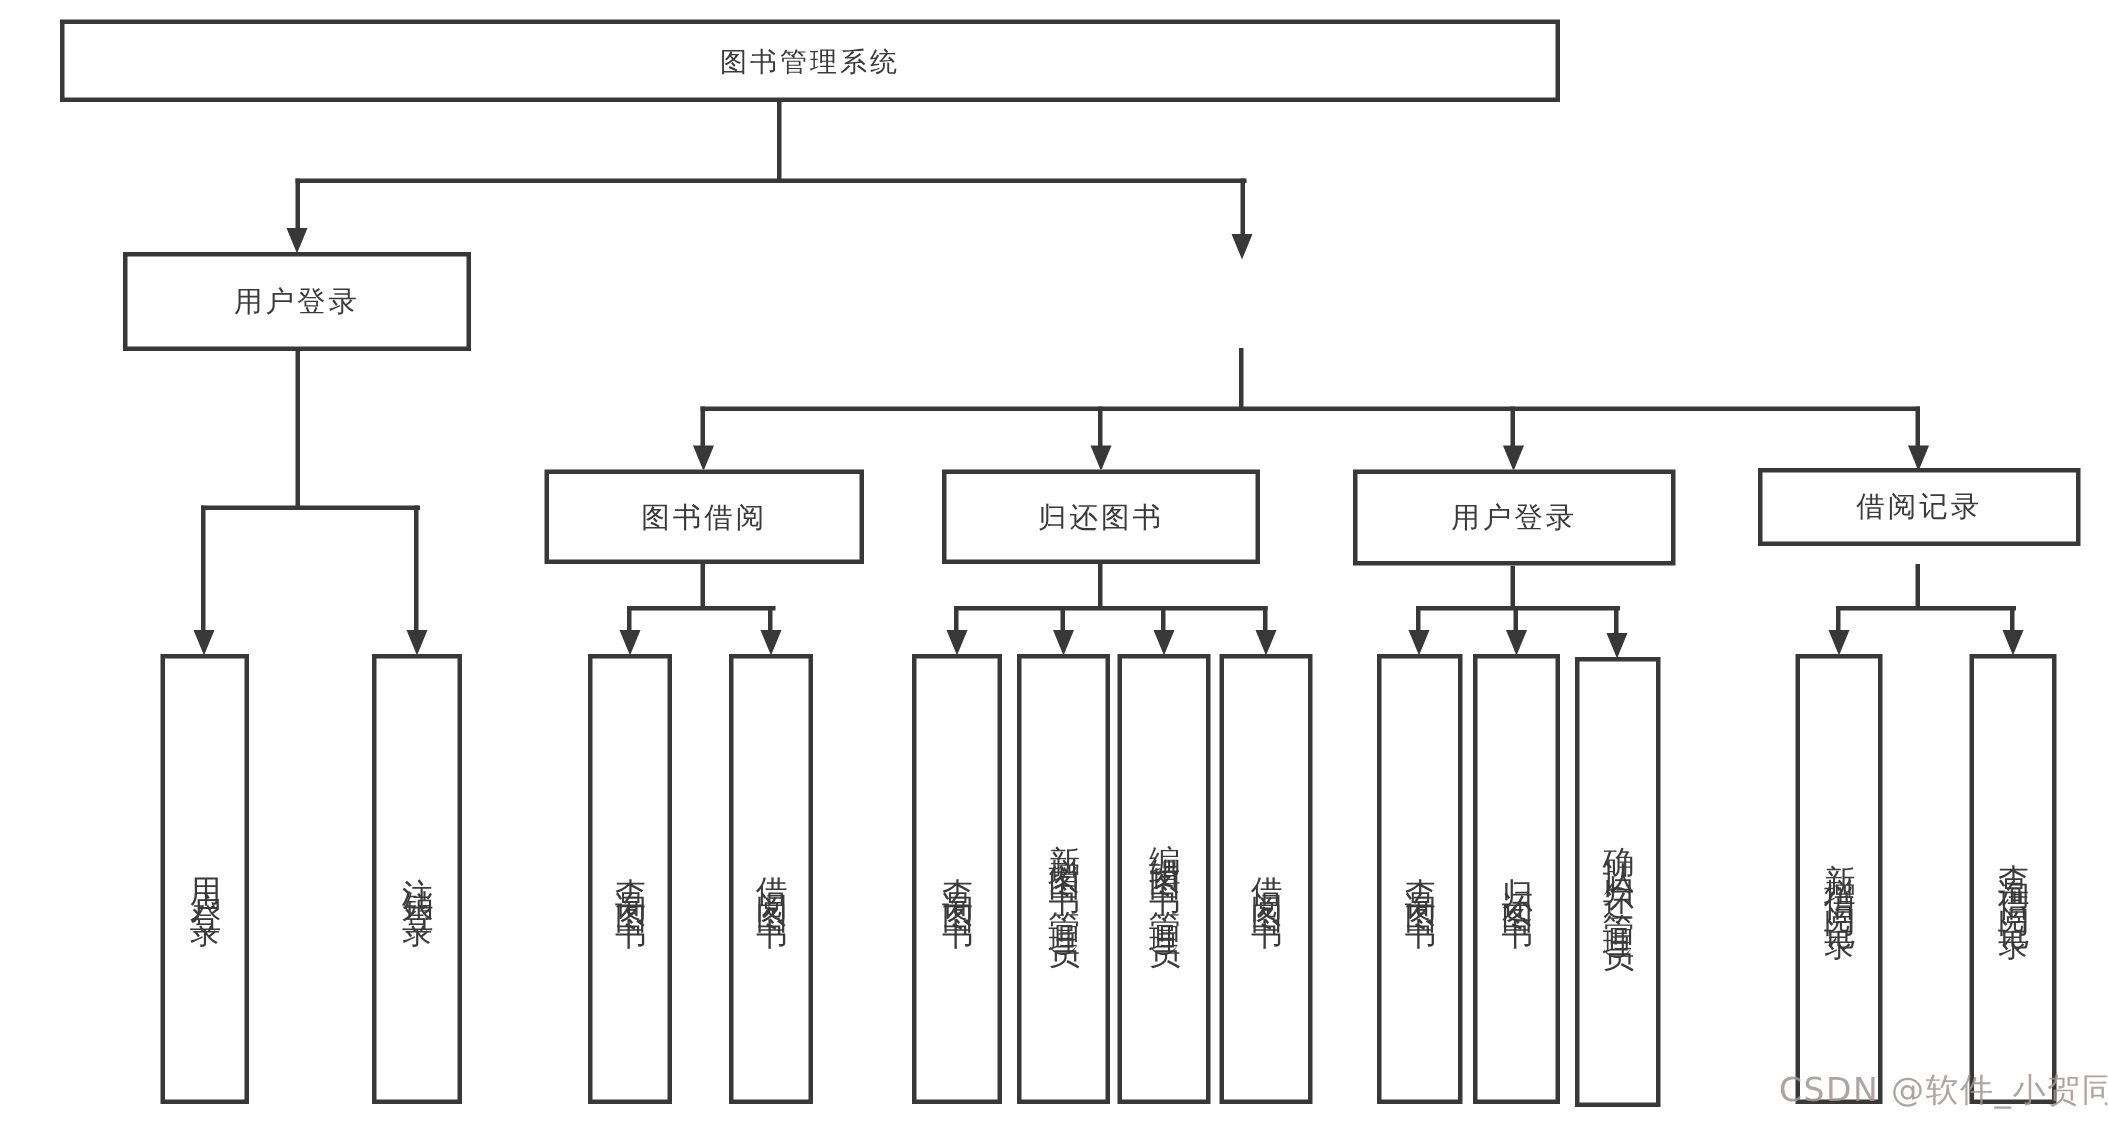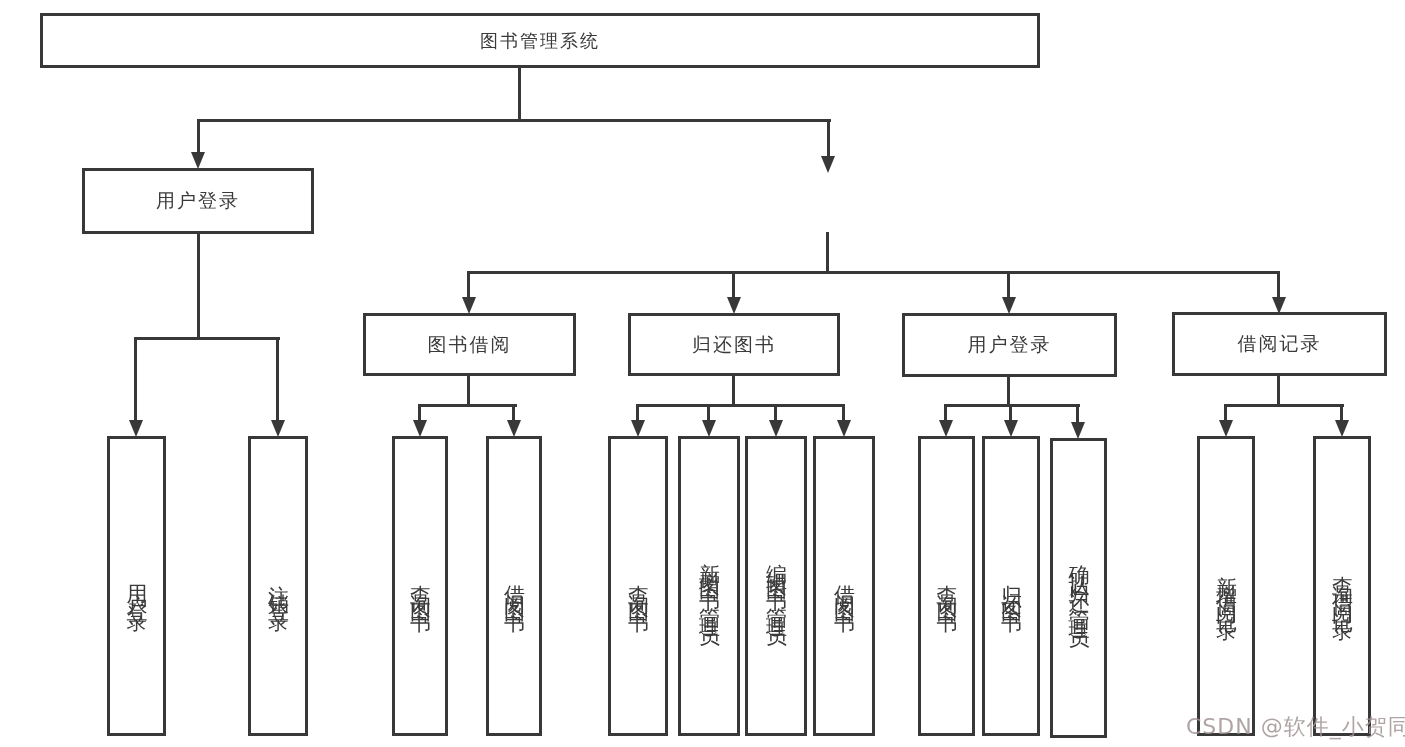--- a/index.html
+++ b/index.html
@@ -94,21 +94,21 @@
 
   <div class="box bh" style="left:82px;top:168px;width:232px;height:66px">用户登录</div>
 
 
   <div class="box bh" style="left:363px;top:313px;width:213px;height:63px">图书借阅</div>
 
   <div class="box bh" style="left:628px;top:313px;width:212px;height:63px">归还图书</div>
 
   <div class="box bh" style="left:902px;top:313px;width:215px;height:64px">用户登录</div>
 
-  <div class="box bh" style="left:1172px;top:312px;width:215px;height:64px">借阅记录</div>
+  <div class="box bh" style="left:1172px;top:312px;width:215px;height:52px">借阅记录</div>
 
   <div class="box bv" style="left:107px;top:436px;width:59px;height:300px">用户登录</div>
 
   <div class="box bv" style="left:248px;top:436px;width:60px;height:300px">注销登录</div>
 
   <div class="box bv" style="left:392px;top:436px;width:56px;height:300px">查询图书</div>
 
   <div class="box bv" style="left:486px;top:436px;width:56px;height:300px">借阅图书</div>
 
   <div class="box bv" style="left:608px;top:436px;width:60px;height:300px">查询图书</div>

